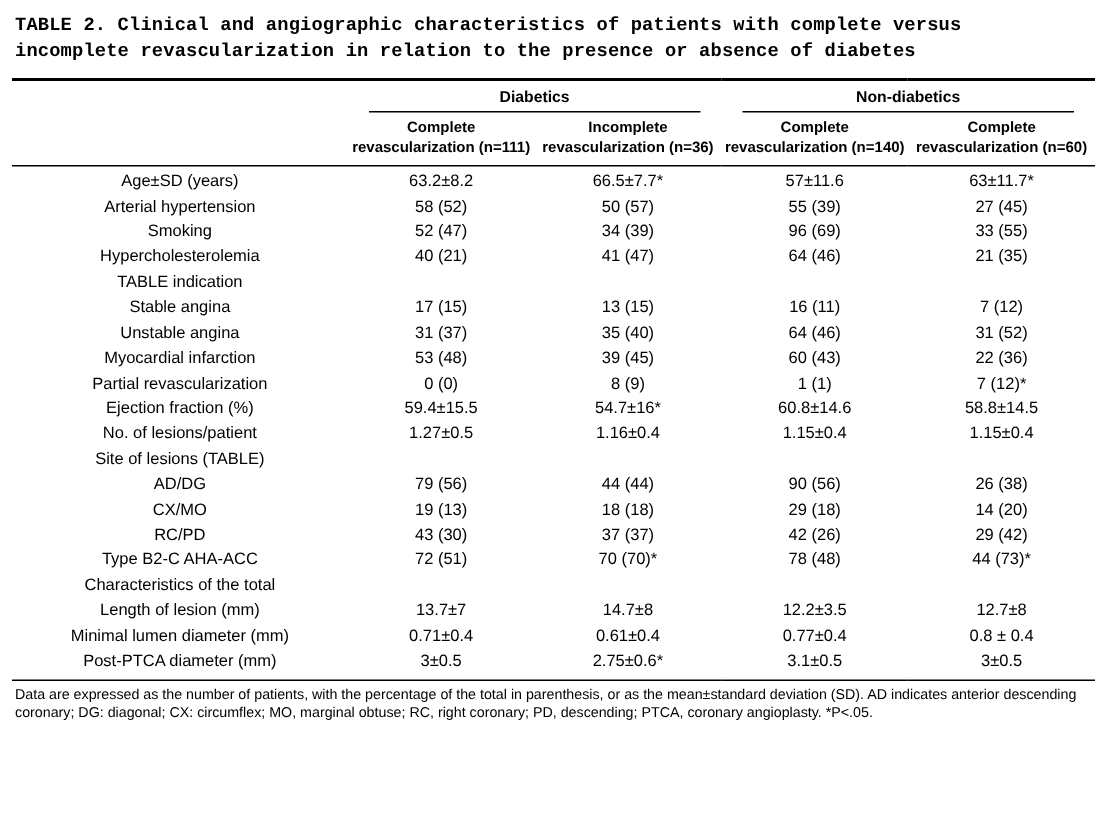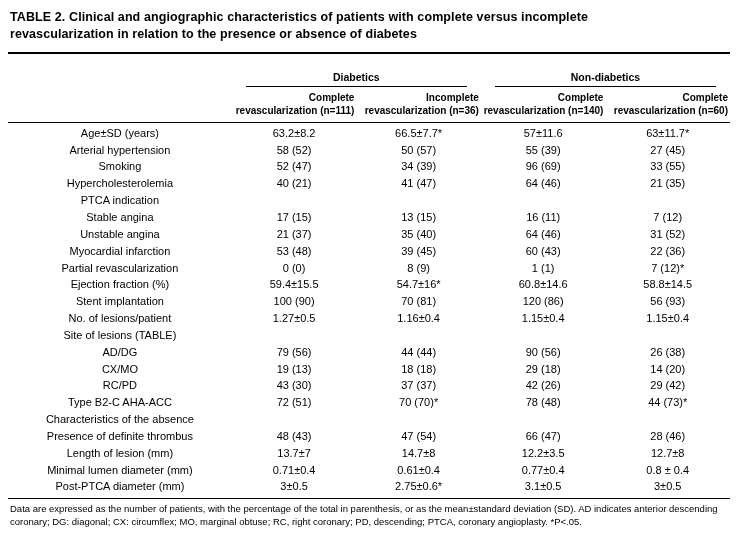--- a/index.html
+++ b/index.html
@@ -13,52 +13,53 @@
   }
   .page { padding: 7px 10px 0 8px; }
 
   .title {
     font-weight: bold;
     font-size: 12.5px;
     line-height: 1.35;
     max-width: 672px;
     padding: 2px 0 9px 2px;
     letter-spacing: 0.1px;
+    font-family: Liberation Mono, monospace;
   }
 
   table.tbl {
     width: 100%;
     border-collapse: collapse;
     border-top: 2px solid #000;
     border-bottom: 1px solid #000;
     table-layout: fixed;
   }
   col.col-label { width: 31%; }
   col.col-val   { width: 17.25%; }
 
-  tr.group-row th { padding-top: 17px; vertical-align: bottom; }
+  tr.group-row th { padding-top: 5px; vertical-align: bottom; }
   tr.group-row .group-line {
     border-bottom: 1px solid #000;
     padding-bottom: 3px;
     margin: 0 14px;
     text-align: center;
     font-weight: bold;
     font-size: 10.5px;
   }
 
   tr.col-row th {
     font-weight: bold;
     font-size: 10px;
     line-height: 1.3;
     text-align: center;
     vertical-align: bottom;
     padding: 4px 2px 5px 2px;
     border-bottom: 1px solid #000;
   }
-  tr.col-row th .l { display: block; text-align: right; }
+  tr.col-row th .l { display: block; }
 
   tbody td {
     font-size: 11px;
     line-height: 1.25;
     padding: 1.5px 2px 1.6px 2px;
     white-space: nowrap;
     overflow: hidden;
   }
   tbody td.label { text-align: center; padding-left: 2px; }
   tbody td.val   { text-align: center; }
@@ -143,36 +144,36 @@
           <td class="val">33 (55)</td>
         </tr>
         <tr>
           <td class="label">Hypercholesterolemia</td>
           <td class="val">40 (21)</td>
           <td class="val">41 (47)</td>
           <td class="val">64 (46)</td>
           <td class="val">21 (35)</td>
         </tr>
         <tr>
-          <td class="label section">PTCA indication</td>
+          <td class="label section">TABLE indication</td>
           <td class="val"></td>
           <td class="val"></td>
           <td class="val"></td>
           <td class="val"></td>
         </tr>
         <tr>
           <td class="label">Stable angina</td>
           <td class="val">17 (15)</td>
           <td class="val">13 (15)</td>
           <td class="val">16 (11)</td>
           <td class="val">7 (12)</td>
         </tr>
         <tr>
           <td class="label">Unstable angina</td>
-          <td class="val">21 (37)</td>
+          <td class="val">31 (37)</td>
           <td class="val">35 (40)</td>
           <td class="val">64 (46)</td>
           <td class="val">31 (52)</td>
         </tr>
         <tr>
           <td class="label">Myocardial infarction</td>
           <td class="val">53 (48)</td>
           <td class="val">39 (45)</td>
           <td class="val">60 (43)</td>
           <td class="val">22 (36)</td>
@@ -185,27 +186,20 @@
           <td class="val">7 (12)*</td>
         </tr>
         <tr>
           <td class="label">Ejection fraction (%)</td>
           <td class="val">59.4±15.5</td>
           <td class="val">54.7±16*</td>
           <td class="val">60.8±14.6</td>
           <td class="val">58.8±14.5</td>
         </tr>
         <tr>
-          <td class="label">Stent implantation</td>
-          <td class="val">100 (90)</td>
-          <td class="val">70 (81)</td>
-          <td class="val">120 (86)</td>
-          <td class="val">56 (93)</td>
-        </tr>
-        <tr>
           <td class="label">No. of lesions/patient</td>
           <td class="val">1.27±0.5</td>
           <td class="val">1.16±0.4</td>
           <td class="val">1.15±0.4</td>
           <td class="val">1.15±0.4</td>
         </tr>
         <tr>
           <td class="label section">Site of lesions (TABLE)</td>
           <td class="val"></td>
           <td class="val"></td>
@@ -234,32 +228,25 @@
           <td class="val">29 (42)</td>
         </tr>
         <tr>
           <td class="label">Type B2-C AHA-ACC</td>
           <td class="val">72 (51)</td>
           <td class="val">70 (70)*</td>
           <td class="val">78 (48)</td>
           <td class="val">44 (73)*</td>
         </tr>
         <tr>
-          <td class="label section">Characteristics of the absence</td>
-          <td class="val"></td>
-          <td class="val"></td>
-          <td class="val"></td>
-          <td class="val"></td>
-        </tr>
-        <tr>
-          <td class="label">Presence of definite thrombus</td>
-          <td class="val">48 (43)</td>
-          <td class="val">47 (54)</td>
-          <td class="val">66 (47)</td>
-          <td class="val">28 (46)</td>
+          <td class="label section">Characteristics of the total</td>
+          <td class="val"></td>
+          <td class="val"></td>
+          <td class="val"></td>
+          <td class="val"></td>
         </tr>
         <tr>
           <td class="label">Length of lesion (mm)</td>
           <td class="val">13.7±7</td>
           <td class="val">14.7±8</td>
           <td class="val">12.2±3.5</td>
           <td class="val">12.7±8</td>
         </tr>
         <tr>
           <td class="label">Minimal lumen diameter (mm)</td>

